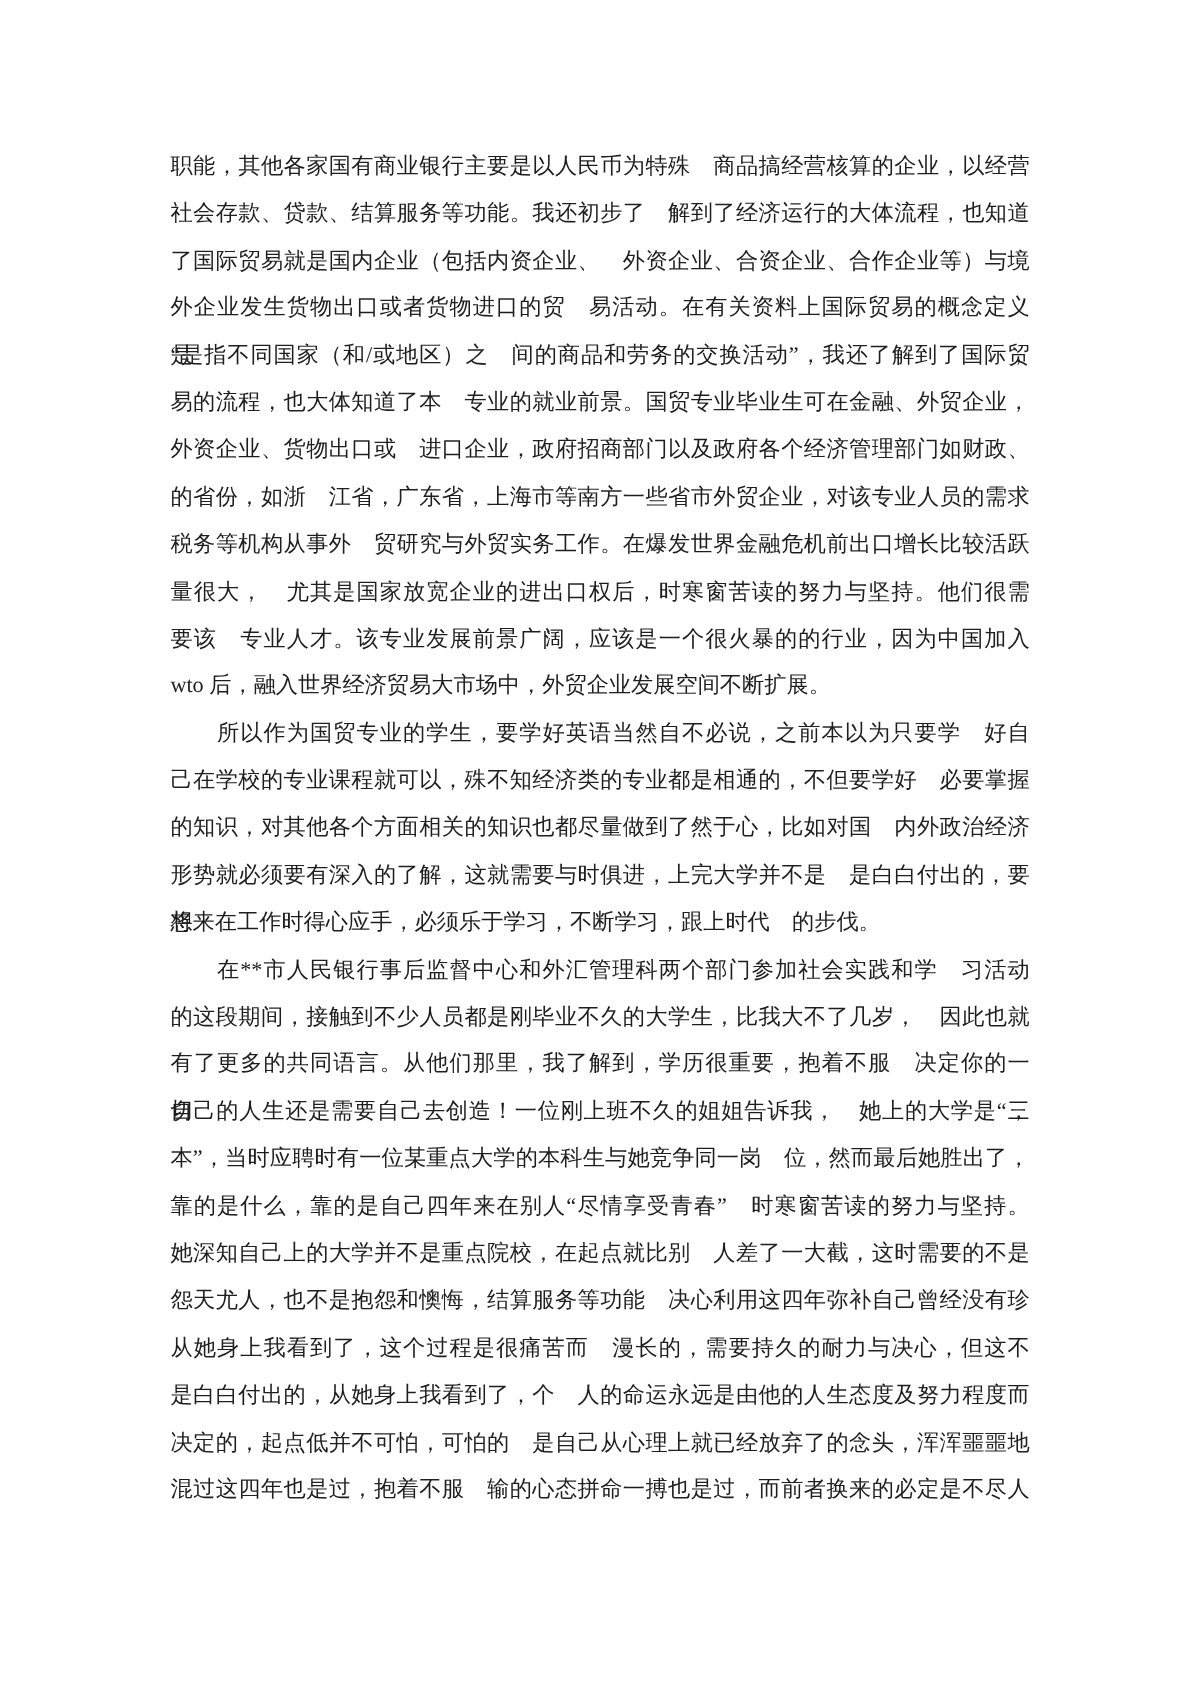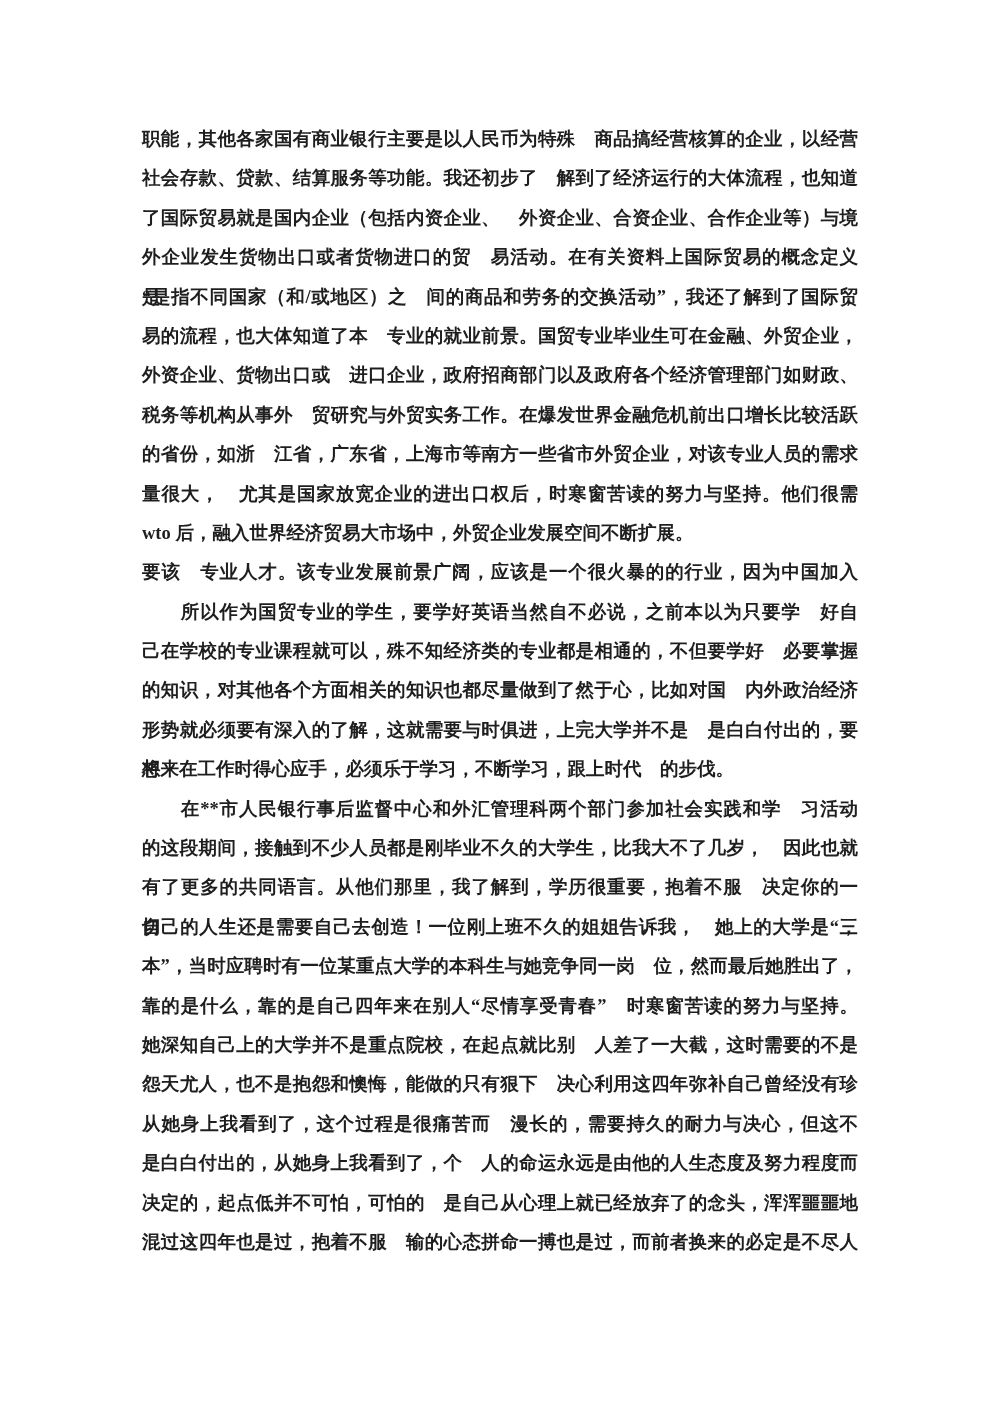--- a/index.html
+++ b/index.html
@@ -23,54 +23,53 @@
     font-size: 18.5px;
     color: #1e1e1e;
   }
   .line {
     display: block;
     height: 39.4px;
     line-height: 39.4px;
     text-align: justify;
     text-align-last: justify;
     overflow: visible;
-    font-weight: bold;
   }
   .line.para-end {
     text-align-last: left;
   }
 </style>
 </head>
 <body style="background: rgb(255, 255, 255);">
 
 <div class="page" style="background: rgb(255, 255, 255);">
   <div class="text-block" style="color: rgb(30, 30, 30);">
       <div class="line">职能，其他各家国有商业银行主要是以人民币为特殊　商品搞经营核算的企业，以经营</div>
       <div class="line">社会存款、贷款、结算服务等功能。我还初步了　解到了经济运行的大体流程，也知道</div>
       <div class="line">了国际贸易就是国内企业（包括内资企业、　外资企业、合资企业、合作企业等）与境</div>
       <div class="line">外企业发生货物出口或者货物进口的贸　易活动。在有关资料上国际贸易的概念定义是，</div>
       <div class="line">“是指不同国家（和/或地区）之　间的商品和劳务的交换活动”，我还了解到了国际贸</div>
       <div class="line">易的流程，也大体知道了本　专业的就业前景。国贸专业毕业生可在金融、外贸企业，</div>
       <div class="line">外资企业、货物出口或　进口企业，政府招商部门以及政府各个经济管理部门如财政、</div>
+      <div class="line">的省份，如浙　江省，广东省，上海市等南方一些省市外贸企业，对该专业人员的需求</div>
       <div class="line">税务等机构从事外　贸研究与外贸实务工作。在爆发世界金融危机前出口增长比较活跃</div>
-      <div class="line">的省份，如浙　江省，广东省，上海市等南方一些省市外贸企业，对该专业人员的需求</div>
       <div class="line">量很大，　尤其是国家放宽企业的进出口权后，时寒窗苦读的努力与坚持。他们很需</div>
+      <div class="line">要该　专业人才。该专业发展前景广阔，应该是一个很火暴的的行业，因为中国加入</div>
       <div class="line para-end">wto 后，融入世界经济贸易大市场中，外贸企业发展空间不断扩展。</div>
-      <div class="line">要该　专业人才。该专业发展前景广阔，应该是一个很火暴的的行业，因为中国加入</div>
       <div class="line">　　所以作为国贸专业的学生，要学好英语当然自不必说，之前本以为只要学　好自</div>
       <div class="line">己在学校的专业课程就可以，殊不知经济类的专业都是相通的，不但要学好　必要掌握</div>
       <div class="line">的知识，对其他各个方面相关的知识也都尽量做到了然于心，比如对国　内外政治经济</div>
       <div class="line">形势就必须要有深入的了解，这就需要与时俱进，上完大学并不是　是白白付出的，要想</div>
       <div class="line para-end">将来在工作时得心应手，必须乐于学习，不断学习，跟上时代　的步伐。</div>
       <div class="line">　　在**市人民银行事后监督中心和外汇管理科两个部门参加社会实践和学　习活动</div>
       <div class="line">的这段期间，接触到不少人员都是刚毕业不久的大学生，比我大不了几岁，　因此也就</div>
       <div class="line">有了更多的共同语言。从他们那里，我了解到，学历很重要，抱着不服　决定你的一切，</div>
       <div class="line">自己的人生还是需要自己去创造！一位刚上班不久的姐姐告诉我，　她上的大学是“三</div>
       <div class="line">本”，当时应聘时有一位某重点大学的本科生与她竞争同一岗　位，然而最后她胜出了，</div>
       <div class="line">靠的是什么，靠的是自己四年来在别人“尽情享受青春”　时寒窗苦读的努力与坚持。</div>
       <div class="line">她深知自己上的大学并不是重点院校，在起点就比别　人差了一大截，这时需要的不是</div>
-      <div class="line">怨天尤人，也不是抱怨和懊悔，能做的只有狠下　决心利用这四年弥补自己曾经没有珍</div>
+      <div class="line">怨天尤人，也不是抱怨和懊悔，结算服务等功能　决心利用这四年弥补自己曾经没有珍</div>
       <div class="line">从她身上我看到了，这个过程是很痛苦而　漫长的，需要持久的耐力与决心，但这不</div>
       <div class="line">是白白付出的，从她身上我看到了，个　人的命运永远是由他的人生态度及努力程度而</div>
       <div class="line">决定的，起点低并不可怕，可怕的　是自己从心理上就已经放弃了的念头，浑浑噩噩地</div>
       <div class="line">混过这四年也是过，抱着不服　输的心态拼命一搏也是过，而前者换来的必定是不尽人</div>
     </div>
 </div>
 
 </body></html>

